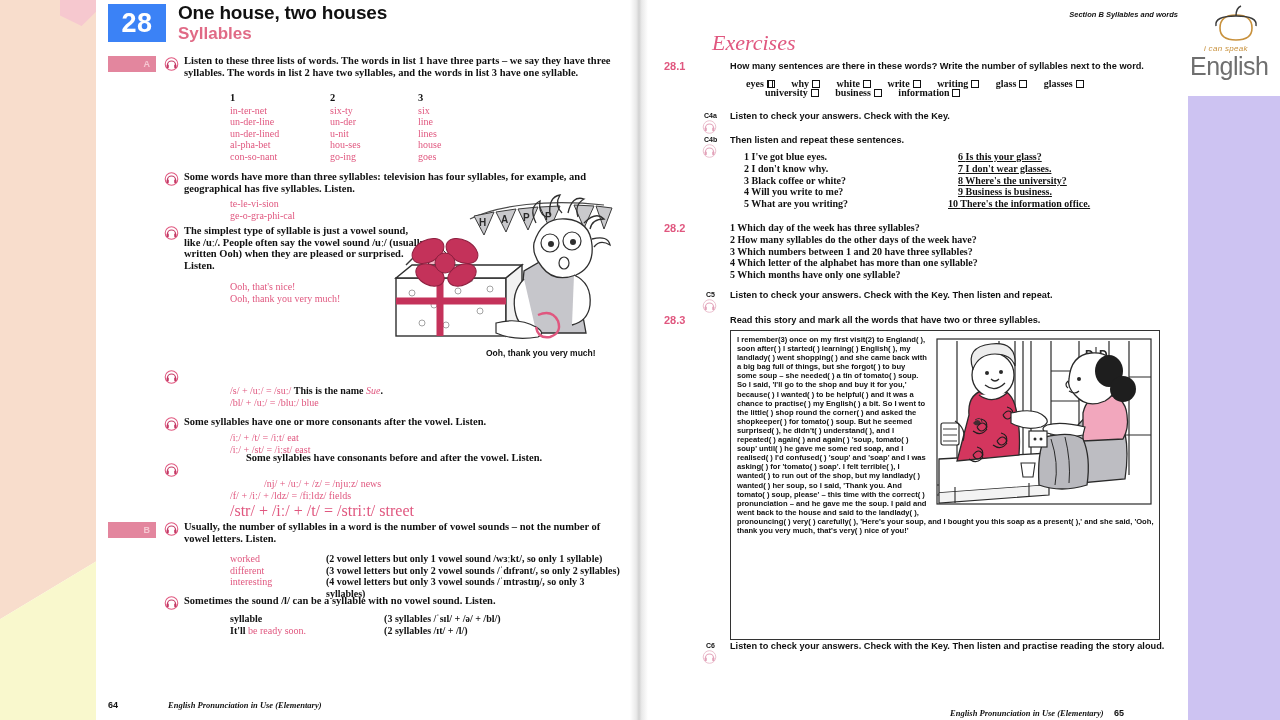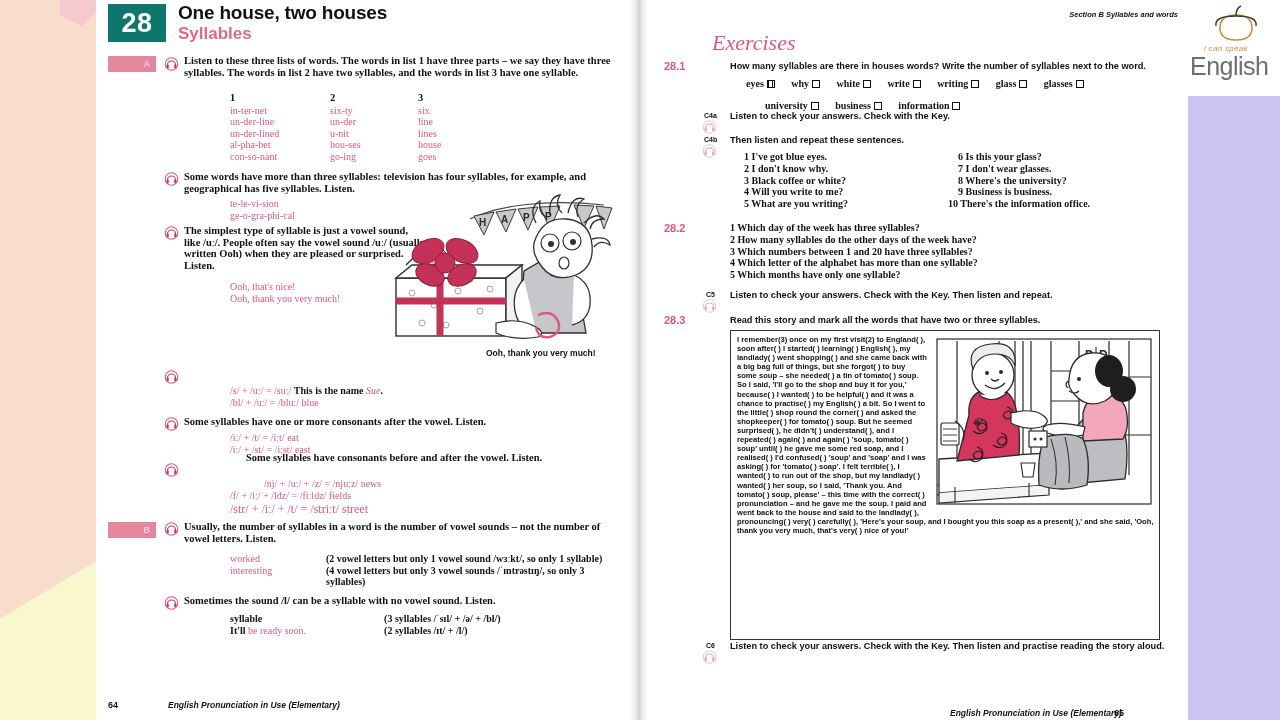--- a/index.html
+++ b/index.html
@@ -40,21 +40,21 @@
   .page-left{ left:96px; width:534px; }
   .page-right{ left:648px; width:540px;margin-top:8px; }
   .gutter{
     position:absolute; left:630px; top:0; width:18px; height:720px;
     background:linear-gradient(to right,#ffffff 0%,#e9e9e9 35%,#d2d2d2 50%,#e9e9e9 65%,#ffffff 100%);
   }
 
   
   .unit-badge{
     position:absolute; left:12px; top:4px; width:58px; height:38px;
-    background:#0f766e; color:#fff;
+    background:#3b82f6; color:#fff;
     font-family:"Liberation Sans", sans-serif; font-weight:bold;
     font-size:27px; line-height:38px; text-align:center; letter-spacing:.5px;
   }
   .unit-title{
     position:absolute; left:82px; top:2px;
     font-family:"Liberation Sans", sans-serif; font-weight:bold;
     font-size:19px; color:#111; letter-spacing:-.2px;
   }
   .unit-subtitle{
     position:absolute; left:82px; top:24px;
@@ -88,21 +88,21 @@
     position:absolute; font-family:"Liberation Sans", sans-serif;
     font-size:8.5px; font-weight:bold; color:#111;
   }
 
   
   .folio{
     position:absolute; font-family:"Liberation Sans", sans-serif;
     font-weight:bold; font-size:9px; color:#111;
   }
   .bookname{
-    position:absolute; font-family:Liberation Sans, sans-serif;
+    position:absolute; font-family:Liberation Serif, serif;
     font-style:italic; font-weight:bold; font-size:8.5px; color:#111;
   }
 
   
   .run-head{
     position:absolute; right:10px; top:2px;
     font-family:"Liberation Sans", sans-serif; font-weight:bold;
     font-size:7.5px; font-style:italic; color:#111; white-space:nowrap;
   }
   .ex-title{
@@ -409,21 +409,21 @@
     </div>
     <div class="tb body-txt" style="left:88px; top:452px; width:420px;text-align:center;">Some syllables have consonants before and after the vowel. Listen.</div>
     <div class="tb" style="left:134px; top:478px; font-size:10px;margin-left:34px;">
       <span class="pink">/nj/ + /uː/ + /z/ = /njuːz/</span>
       <span class="pink">news</span>
     </div>
     <div class="tb" style="left:134px; top:490px; font-size:10px;">
       <span class="pink">/f/ + /iː/ + /ldz/ = /fiːldz/</span>
       <span class="pink">fields</span>
     </div>
-    <div class="tb" style="left:134px; top:502px; font-size:12px;">
+    <div class="tb" style="left:134px; top:502px; font-size:16px;">
       <span class="pink">/str/ + /iː/ + /t/ = /striːt/</span>
       <span class="pink">street</span>
     </div>
 
     <div class="sec-tab" style="left:12px; top:522px;">B</div>
     <div class="hp" style="left:68px; top:522px;">
       <svg viewBox="0 0 20 18">
           <circle cx="10" cy="9" r="8.4" fill="none" stroke="#e0577f" stroke-width="1.4"></circle>
           <path d="M4.6 10.4a5.4 5.4 0 0 1 10.8 0" fill="none" stroke="#c33a66" stroke-width="1.6"></path>
           <rect x="3.4" y="9.6" width="3" height="5" rx="1.3" fill="#c33a66"></rect>
@@ -438,20 +438,28 @@
             <tr>
           <td style="width:96px">
                 <div class="pink-txt">worked</div>
               </td>
           <td>
                 <div class="body-txt" style="font-size:10px">(2 vowel letters but only 1 vowel sound /wɜːkt/, so only 1 syllable)</div>
               </td>
         </tr>
         <tr>
           <td>
+                <div class="pink-txt">different</div>
+              </td>
+          <td>
+                <div class="body-txt" style="font-size:10px">(3 vowel letters but only 2 vowel sounds /ˈdɪfrənt/, so only 2 syllables)</div>
+              </td>
+        </tr>
+        <tr>
+          <td>
                 <div class="pink-txt">interesting</div>
               </td>
           <td>
                 <div class="body-txt" style="font-size:10px">(4 vowel letters but only 3 vowel sounds /ˈɪntrəstɪŋ/, so only 3 syllables)</div>
               </td>
         </tr>
       </tbody>
         </table>
     </div>
 
@@ -496,32 +504,32 @@
   </div>
 
   <div class="gutter"></div>
 
   <div class="page page-right">
 
     <div class="run-head">Section B  Syllables and words</div>
     <div class="ex-title">Exercises</div>
 
     <div class="ex-num" style="left:16px; top:52px;">28.1</div>
-    <div class="ex-body" style="left:82px; top:53px; width:450px;">How many syllables are there in houses words? Write the number of syllables next to the word.</div>
+    <div class="ex-body" style="left:82px; top:53px; width:450px;">How many sentences are there in these words? Write the number of syllables next to the word.</div>
 
     <div class="ex-body-serif" style="left:98px; top:70px; width:430px;">
       <span class="wordbox" style="margin-right:14px;"><span>eyes</span><span class="chk filled"></span></span>
       <span class="wordbox" style="margin-right:14px;"><span>why</span><span class="chk"></span></span>
       <span class="wordbox" style="margin-right:14px;"><span>white</span><span class="chk"></span></span>
       <span class="wordbox" style="margin-right:14px;"><span>write</span><span class="chk"></span></span>
       <span class="wordbox" style="margin-right:14px;"><span>writing</span><span class="chk"></span></span>
       <span class="wordbox" style="margin-right:14px;"><span>glass</span><span class="chk"></span></span>
       <span class="wordbox"><span>glasses</span><span class="chk"></span></span>
     </div>
-    <div class="ex-body-serif" style="left:98px; top:92px; width:430px;padding-left:19px;">
+    <div class="ex-body-serif" style="left:98px; top:79px; width:430px;padding-left:19px;">
       <span class="wordbox" style="margin-right:14px;"><span>university</span><span class="chk"></span></span>
       <span class="wordbox" style="margin-right:14px;"><span>business</span><span class="chk"></span></span>
       <span class="wordbox"><span>information</span><span class="chk"></span></span>
     </div>
 
     <div class="cue" style="left:56px; top:104px;">C4a</div>
     <div class="hp" style="left:54px; top:112px;">
       <svg viewBox="0 0 20 18">
           <circle cx="10" cy="9" r="8.4" fill="none" stroke="#eabfce" stroke-width="1.3"></circle>
           <path d="M4.6 10.4a5.4 5.4 0 0 1 10.8 0" fill="none" stroke="#e3a3ba" stroke-width="1.5"></path>
@@ -542,21 +550,21 @@
     </div>
     <div class="ex-body" style="left:82px; top:127px; width:440px;">Then listen and repeat these sentences.</div>
 
     <div class="ex-body-serif" style="left:96px; top:143px; width:210px;">
       <div><span>1</span> <span>I've got blue eyes.</span></div>
       <div><span>2</span> <span>I don't know why.</span></div>
       <div><span>3</span> <span>Black coffee or white?</span></div>
       <div><span>4</span> <span>Will you write to me?</span></div>
       <div><span>5</span> <span>What are you writing?</span></div>
     </div>
-    <div class="ex-body-serif" style="left:300px; top:143px; width:230px;">
+    <div class="ex-body-serif" style="left:300px; top:143px; width:230px;text-decoration:underline;">
       <div style="padding-left:10px;"><span>6</span> <span>Is this your glass?</span></div>
       <div style="padding-left:10px;"><span>7</span> <span>I don't wear glasses.</span></div>
       <div style="padding-left:10px;"><span>8</span> <span>Where's the university?</span></div>
       <div style="padding-left:10px;"><span>9</span> <span>Business is business.</span></div>
       <div><span>10</span> <span>There's the information office.</span></div>
     </div>
 
     <div class="ex-num" style="left:16px; top:214px;">28.2</div>
     <div class="ex-body-serif" style="left:82px; top:214px; width:440px;">
       <div><span>1</span> <span>Which day of the week has three syllables?</span></div>

